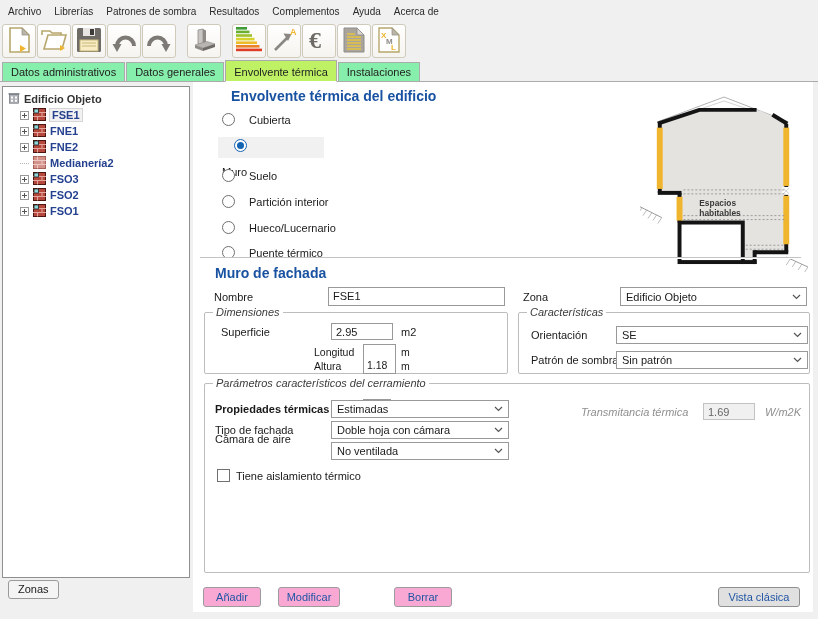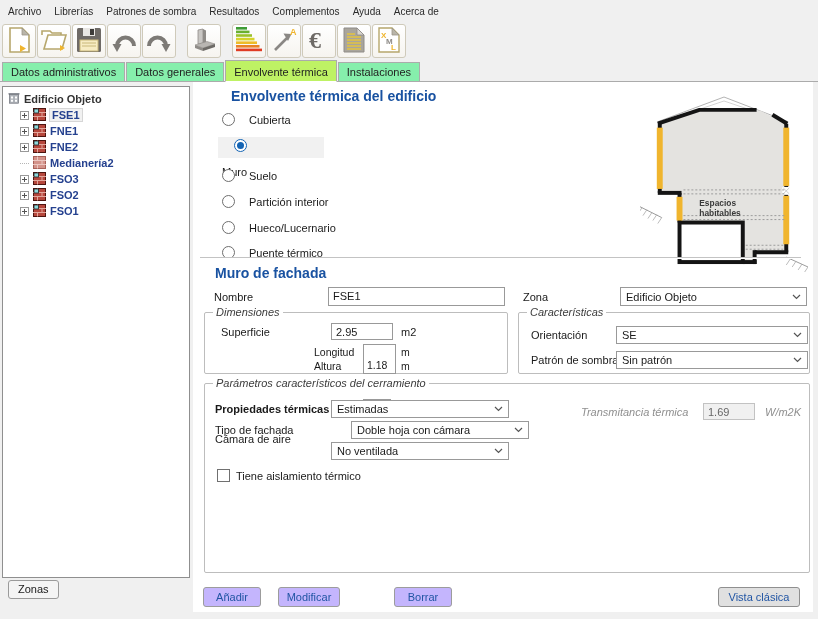--- a/index.html
+++ b/index.html
@@ -109,21 +109,21 @@
   }
   .grp .flabel, .grp .tfield, .grp .combo, .grp .cbrow { position: absolute; }
   .small { font-size: 10.5px; }
   .bold { font-weight: bold; }
   .grayit { font-style: italic; color: #8f8f8f; }
   .cbrow { display: flex; align-items: center; gap: 6px; white-space: nowrap; }
   .checkbox { width: 13px; height: 13px; border: 1px solid #707070; background: #fff; flex: none; }
   
   .fbtn {
     position: absolute; height: 20px; border: 1px solid #9c9c9c; border-radius: 3px;
-    background: #c4b5fd; color: #2155a4; display: flex; align-items: center; justify-content: center;
+    background: #f9a8d4; color: #2155a4; display: flex; align-items: center; justify-content: center;
     white-space: nowrap;
   }
   .fbtn.gray { background: #e0e0e0; border-color: #8f8f8f; }
   .diagram { position: absolute; left: 447px; top: 12px; font-weight: bold; }
 </style>
 </head>
 <body>
 
 <div class="menubar">
   <span class="menu-item">Archivo</span>
@@ -460,21 +460,21 @@
     <span class="flabel bold" style="left:10px; top:14px;">Propiedades térmicas</span>
     <div class="combo" style="left:126px; top:11px; width:178px; height:18px;">
       <span>Estimadas</span>
       <span class="chev">
           <svg width="9" height="6" viewBox="0 0 9 6">
             <path d="M1 1 L4.5 4.5 L8 1" fill="none" stroke="#555" stroke-width="1.2"></path>
           </svg>
         </span>
     </div>
     <span class="flabel" style="left:10px; top:35px;">Tipo de fachada</span>
-    <div class="combo" style="left:126px; top:32px; width:178px; height:18px;margin-left:20px;">
+    <div class="combo" style="left:126px; top:32px; width:178px; height:18px;">
       <span>Doble hoja con cámara</span>
       <span class="chev">
           <svg width="9" height="6" viewBox="0 0 9 6">
             <path d="M1 1 L4.5 4.5 L8 1" fill="none" stroke="#555" stroke-width="1.2"></path>
           </svg>
         </span>
     </div>
     <span class="flabel" style="left:10px; top:44px;">Cámara de aire</span>
     <div class="combo" style="left:126px; top:53px; width:178px; height:18px;">
       <span>No ventilada</span>

